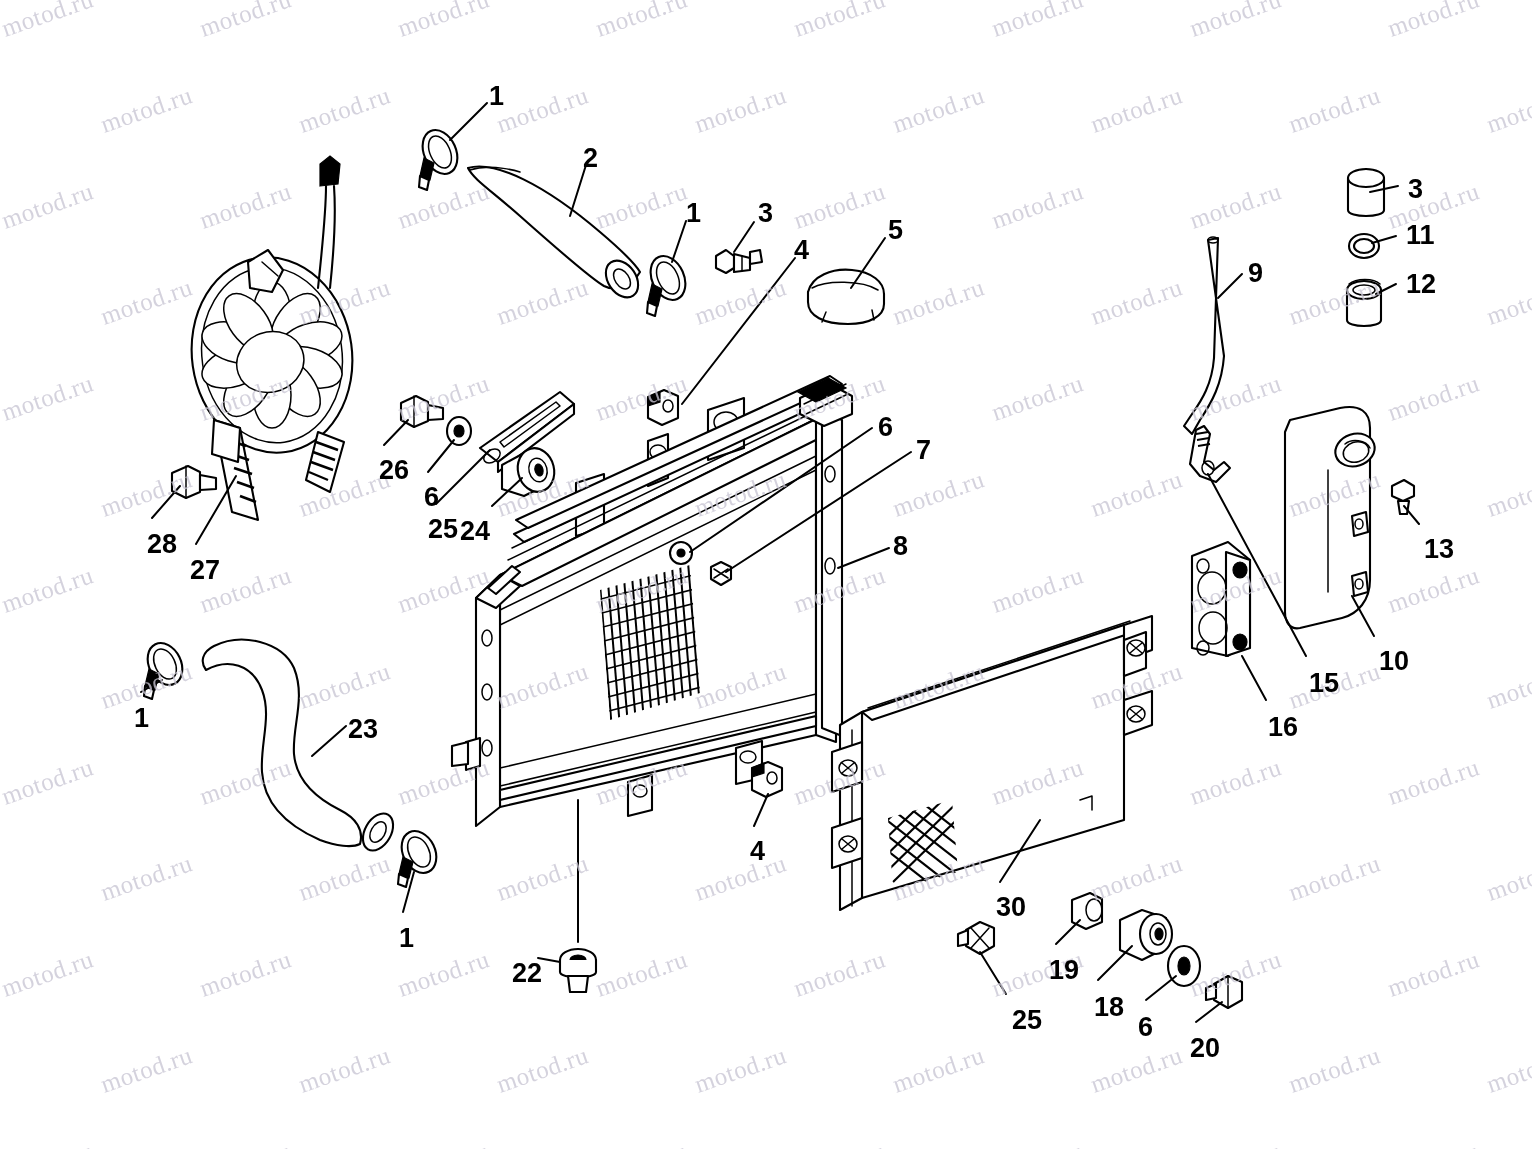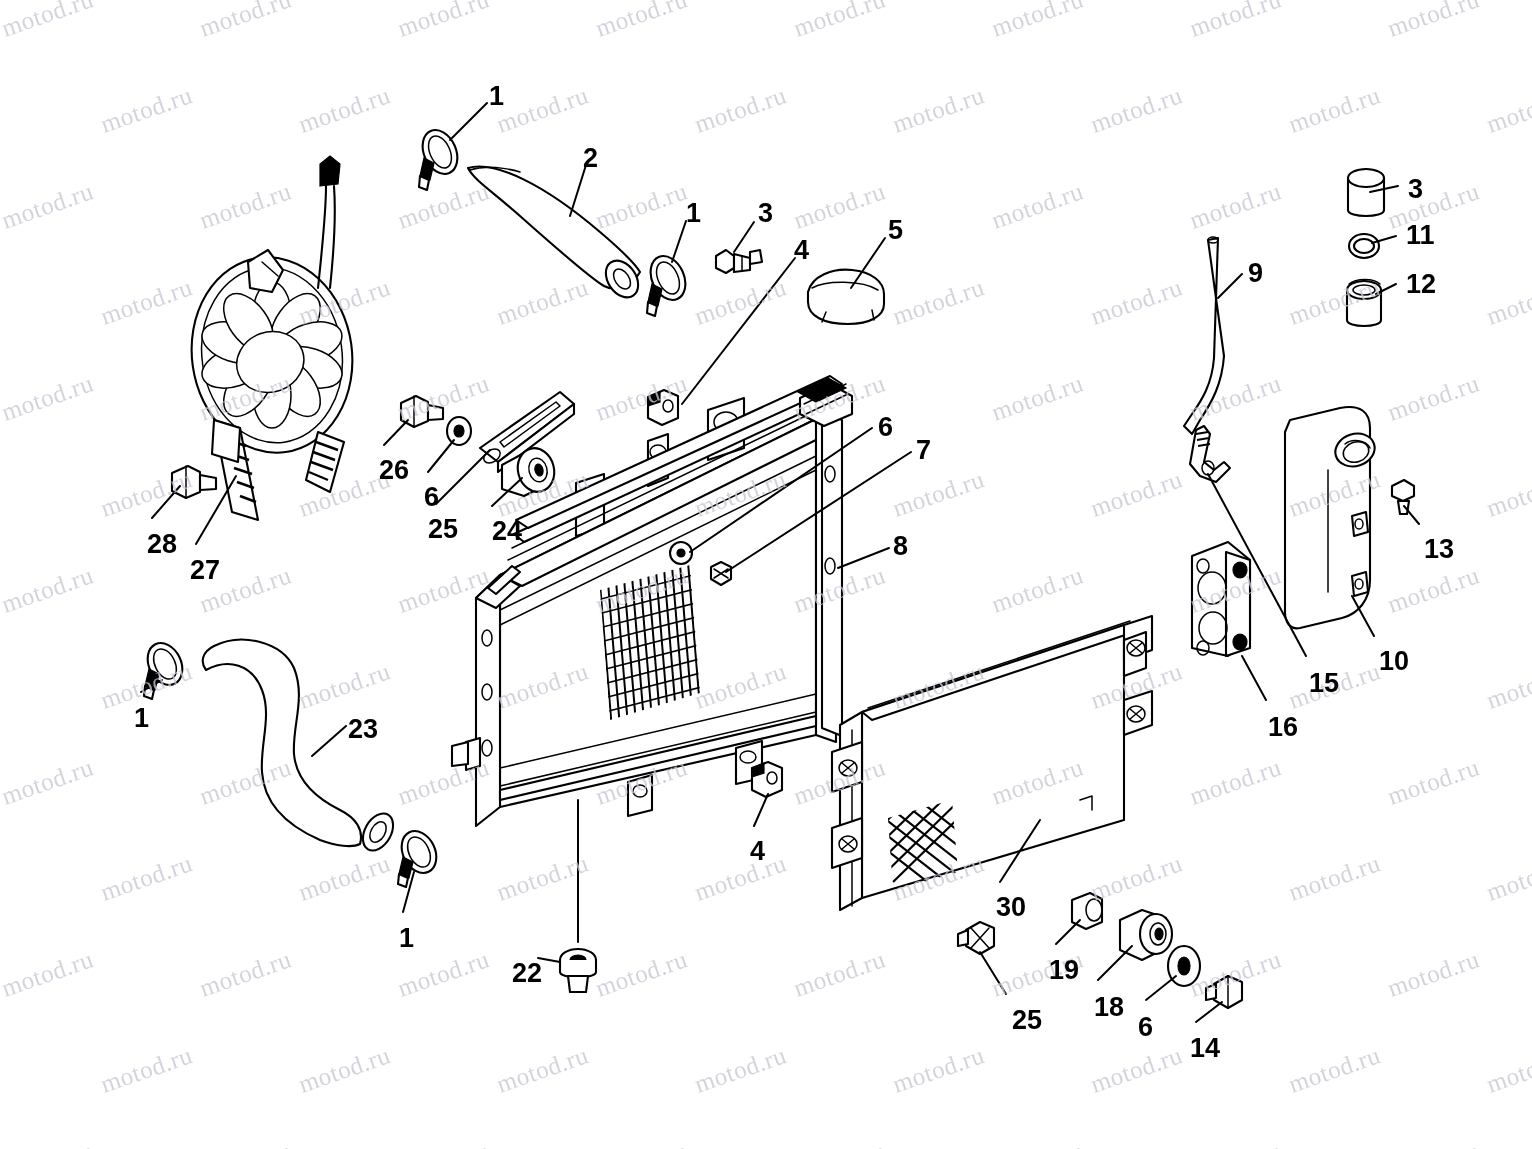--- a/index.html
+++ b/index.html
@@ -527,34 +527,34 @@
     <div class="lbl" style="left:1406px;top:222px;">11</div>
     <div class="lbl" style="left:1406px;top:271px;text-align:center;">12</div>
     <div class="lbl" style="left:1248px;top:260px;">9</div>
     <div class="lbl" style="left:1424px;top:536px;">13</div>
     <div class="lbl" style="left:1379px;top:648px;">10</div>
     <div class="lbl" style="left:1309px;top:670px;">15</div>
     <div class="lbl" style="left:1268px;top:714px;">16</div>
     <div class="lbl" style="left:379px;top:457px;">26</div>
     <div class="lbl" style="left:424px;top:484px;">6</div>
     <div class="lbl" style="left:428px;top:516px;">25</div>
-    <div class="lbl" style="left:492px;top:518px;">24</div>
+    <div class="lbl" style="left:460px;top:518px;">24</div>
     <div class="lbl" style="left:147px;top:531px;">28</div>
     <div class="lbl" style="left:190px;top:557px;">27</div>
     <div class="lbl" style="left:134px;top:705px;">1</div>
     <div class="lbl" style="left:348px;top:716px;">23</div>
     <div class="lbl" style="left:399px;top:925px;">1</div>
     <div class="lbl" style="left:750px;top:838px;">4</div>
     <div class="lbl" style="left:512px;top:960px;">22</div>
     <div class="lbl" style="left:996px;top:894px;">30</div>
     <div class="lbl" style="left:1012px;top:1007px;">25</div>
     <div class="lbl" style="left:1049px;top:957px;">19</div>
     <div class="lbl" style="left:1094px;top:994px;">18</div>
     <div class="lbl" style="left:1138px;top:1014px;">6</div>
-    <div class="lbl" style="left:1190px;top:1035px;">14</div>
+    <div class="lbl" style="left:1190px;top:1035px;">20</div>
   </div>
 
   <div id="watermark">
       <div class="wm" style="left: 0px; top: 0px;">motod.ru</div>
       <div class="wm" style="left: 198px; top: 0px;">motod.ru</div>
       <div class="wm" style="left: 396px; top: 0px;">motod.ru</div>
       <div class="wm" style="left: 594px; top: 0px;">motod.ru</div>
       <div class="wm" style="left: 792px; top: 0px;">motod.ru</div>
       <div class="wm" style="left: 990px; top: 0px;">motod.ru</div>
       <div class="wm" style="left: 1188px; top: 0px;">motod.ru</div>

